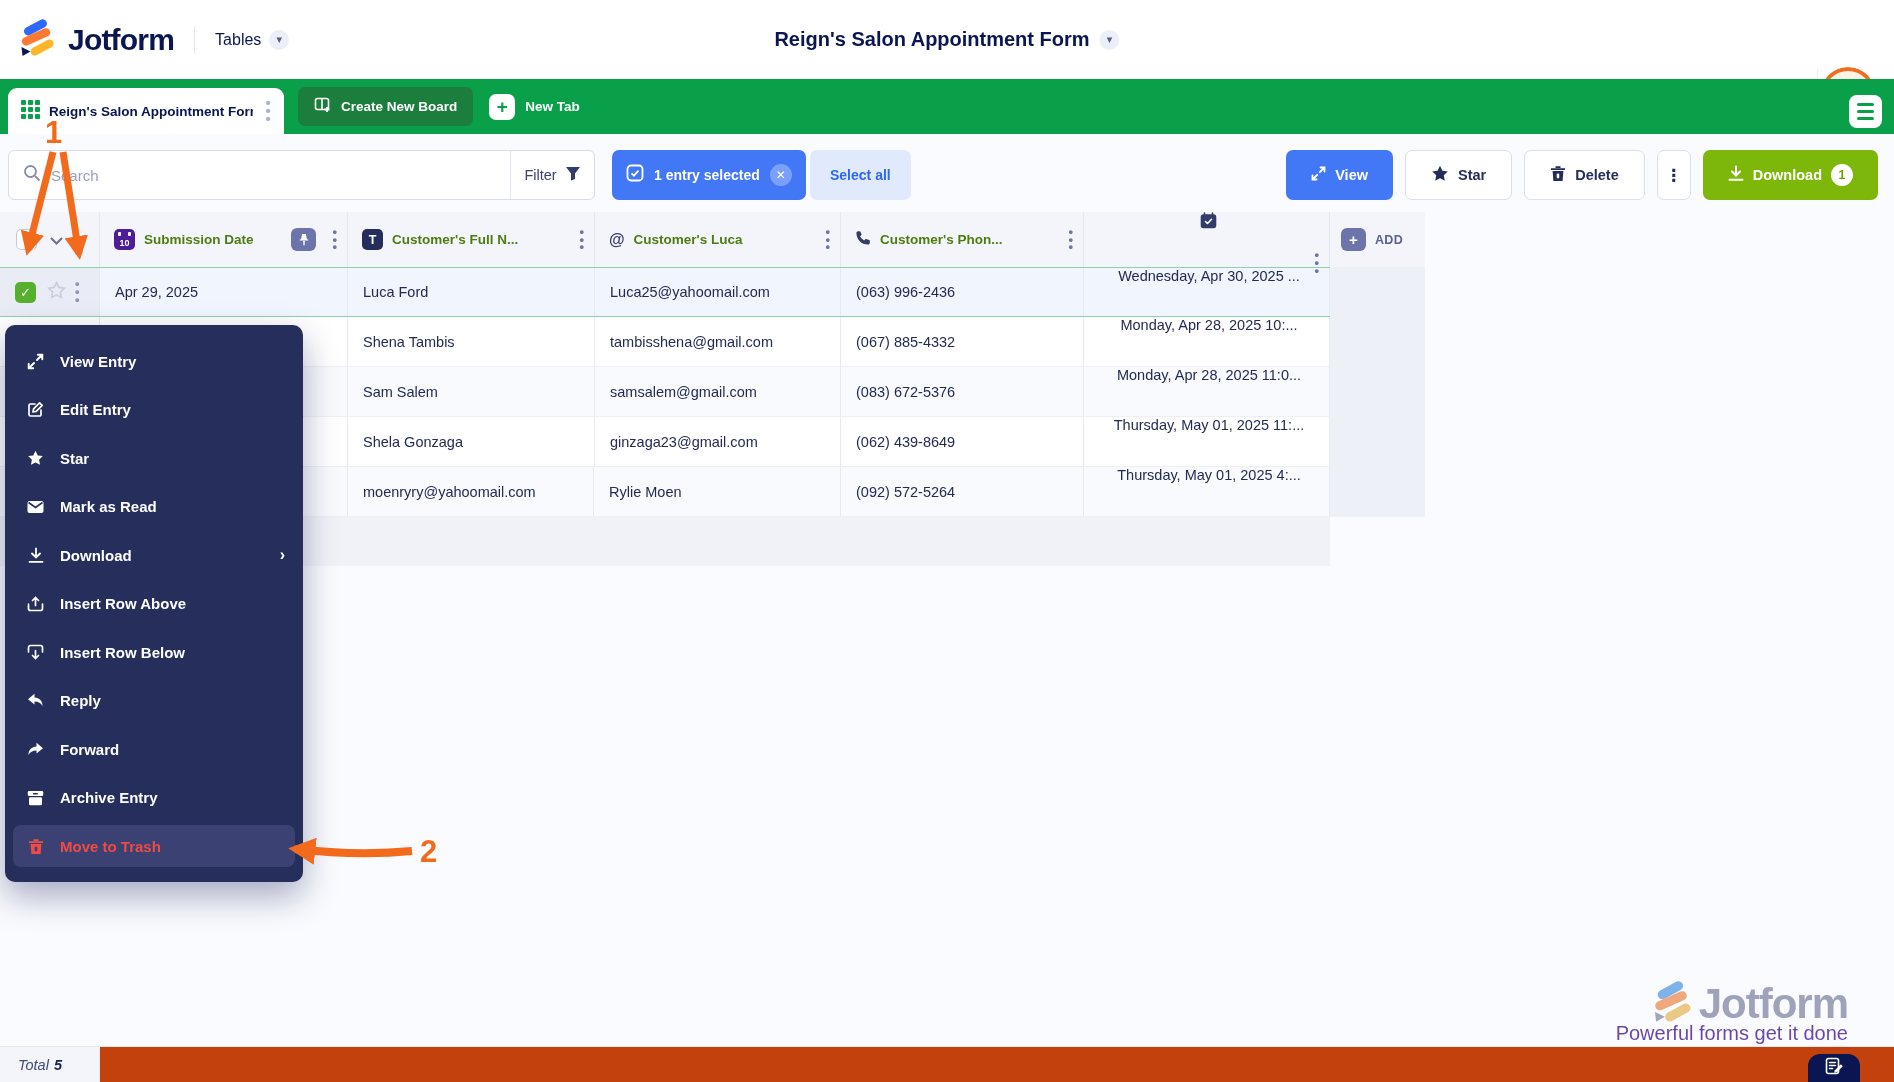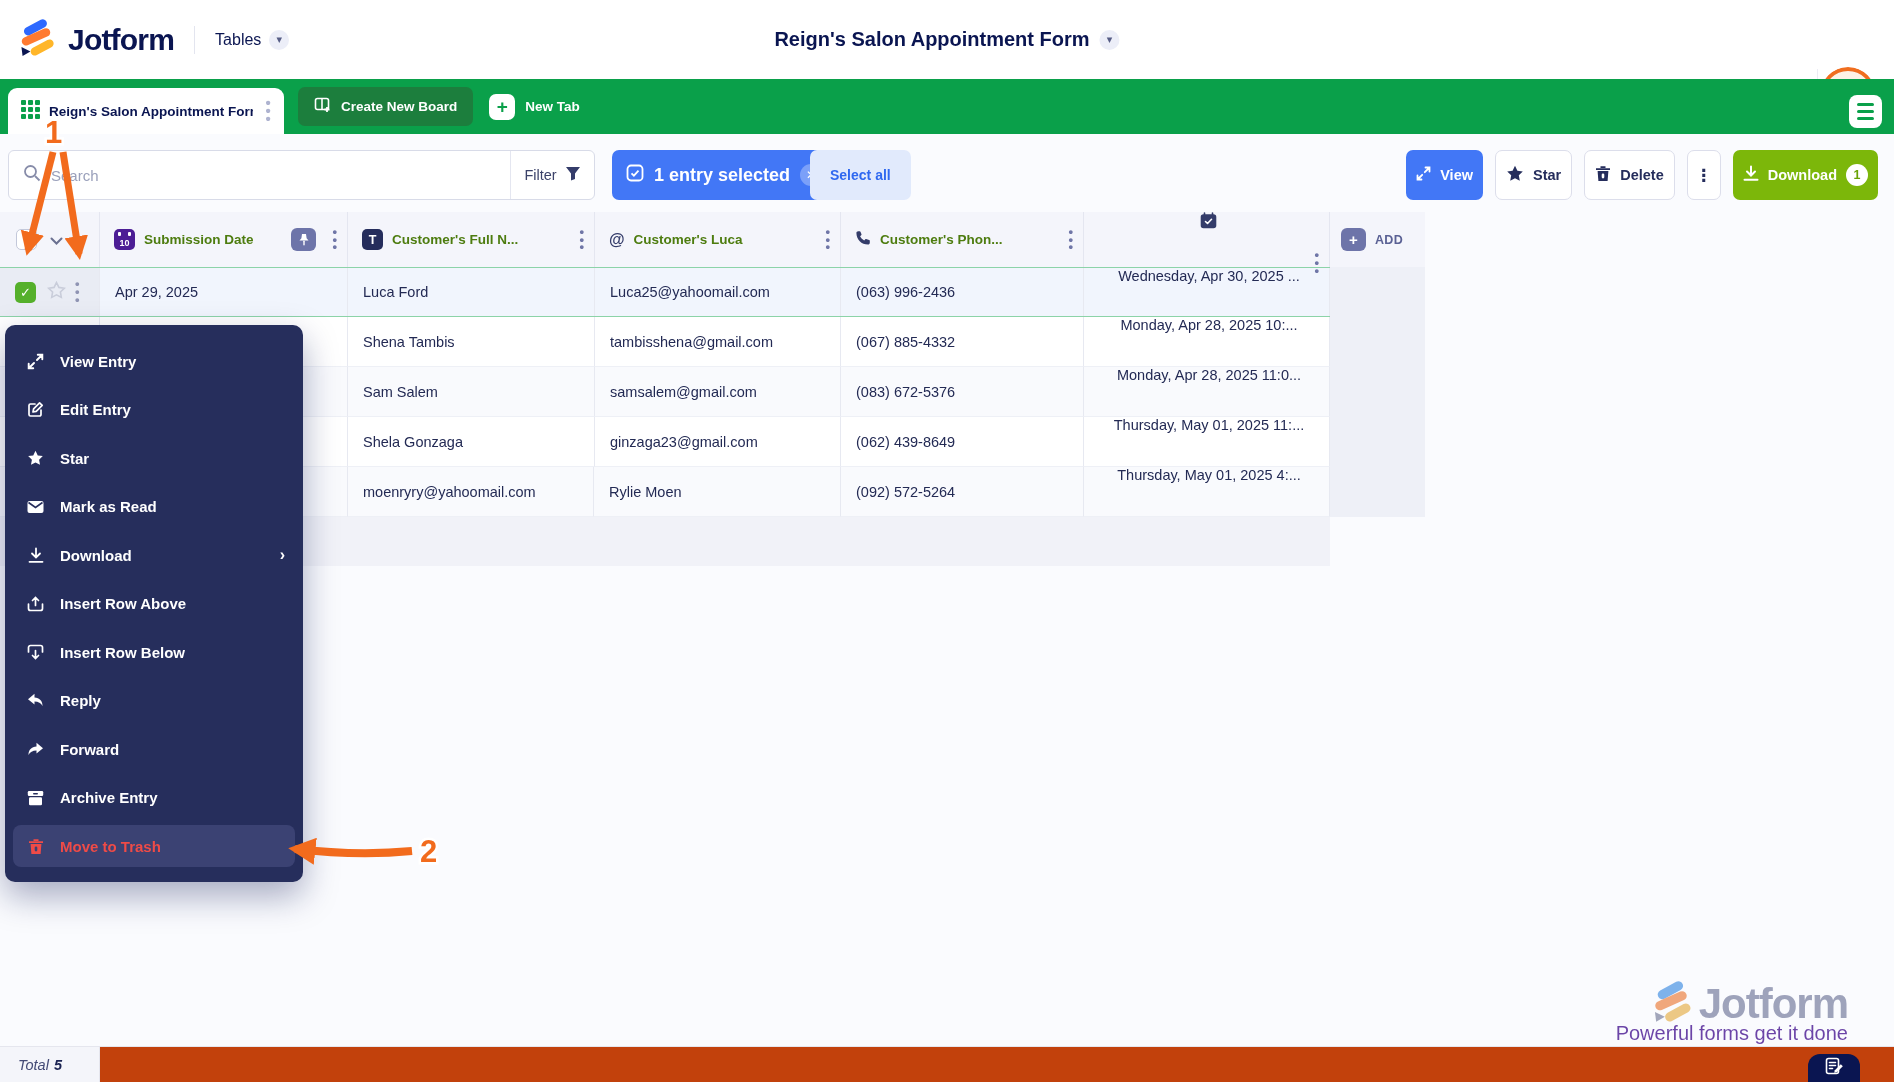--- a/index.html
+++ b/index.html
@@ -38,25 +38,25 @@
 
   
   .toolbar { position:absolute; left:0; top:134px; width:100%; height:78px; background:#fafbfe; }
   .searchbox { position:absolute; left:8px; top:16px; width:587px; height:50px; background:#fff; border:1px solid #d8dbe8; border-radius:6px; display:flex; align-items:center; }
   .searchbox input { border:0; outline:0; flex:1; font-size:15px; color:#30375f; padding-left:10px; font-family:inherit; background:transparent; }
   .searchbox input::placeholder { color:#9aa0bb; }
   .search-ic { margin-left:14px; }
   .filter-zone { width:84px; height:100%; border-left:1px solid #e4e6f0; display:flex; align-items:center; justify-content:center; gap:8px; cursor:pointer; }
   .filter-label { font-size:14.5px; color:#3b4269; }
   .sel-btn { position:absolute; left:612px; top:16px; height:50px; background:#4277f6; border-radius:7px; display:flex; align-items:center; gap:10px; padding:0 14px; cursor:pointer; }
-  .sel-btn-label { color:#fff; font-size:18px; font-weight:700; }
+  .sel-btn-label { color:#fff; font-size:14px; font-weight:700; }
   .sel-x { width:22px; height:22px; border-radius:50%; background:#7ba0f9; color:#fff; font-size:12px; display:flex; align-items:center; justify-content:center; }
   .selall-btn { position:absolute; left:810px; top:16px; height:50px; background:#e1eafc; border-radius:7px; display:flex; align-items:center; padding:0 20px; color:#2e68f0; font-size:14px; font-weight:700; cursor:pointer; }
   .tb-right { position:absolute; right:16px; top:16px; height:50px; display:flex; align-items:center; gap:12px; }
-  .tb-btn { height:50px; border-radius:7px; display:flex; align-items:center; gap:9px; padding:0 10px; font-size:14.5px; font-weight:700; cursor:pointer; }
+  .tb-btn { height:50px; border-radius:7px; display:flex; align-items:center; gap:9px; padding:0 25px; font-size:14.5px; font-weight:700; cursor:pointer; }
   .tb-view { background:#4277f6; color:#fff; }
   .tb-ghost { background:#fff; border:1px solid #dcdeeb; color:#252d5c; }
   .tb-more { width:34px; padding:0; justify-content:center; color:#252d5c; font-size:17px; font-weight:700; letter-spacing:0; }
   .tb-download { background:#7cb70a; color:#fff; }
   .dl-badge { width:22px; height:22px; border-radius:50%; background:#fff; color:#69a205; font-size:12.5px; font-weight:700; display:flex; align-items:center; justify-content:center; }
 
   
   .tablewrap { position:absolute; left:0; top:212px; width:1425px; }
   .thead { display:flex; height:55px; background:#f4f5fb; }
   .th { display:flex; align-items:center; border-right:1px solid #e4e6f0; padding:0 10px 0 14px; gap:9px; }

